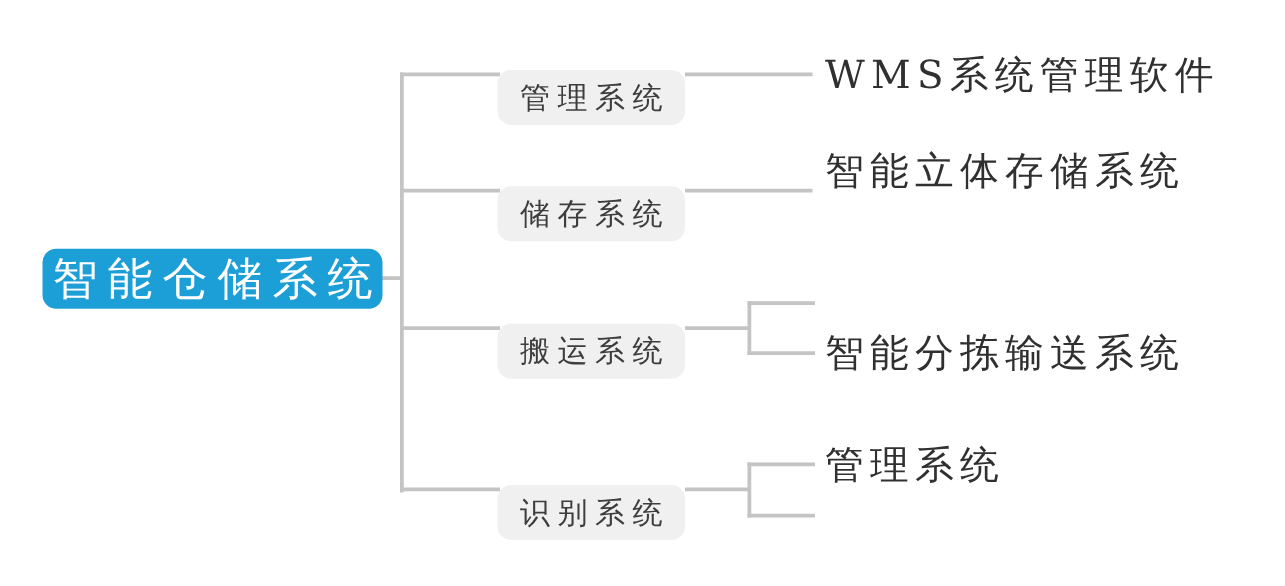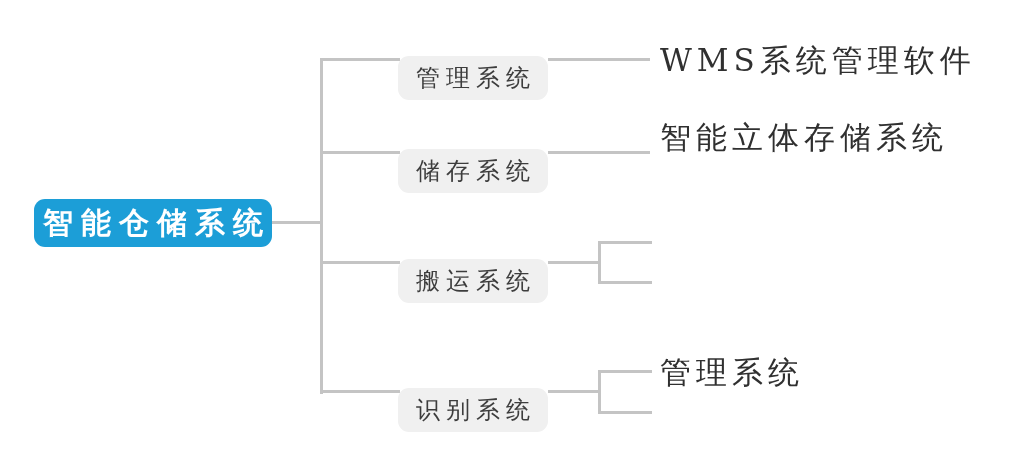--- a/index.html
+++ b/index.html
@@ -8,28 +8,27 @@
     width:1028px;height:469px;
     background:#ffffff;
     font-family:"DejaVu Serif","Liberation Serif",serif;
     overflow:hidden;
   }
   .line{position:absolute;background:var(--line,#C4C4C4);}
   .line.h{height:3px;}
   .line.v{width:3px;}
   .root-node{
     position:absolute;
-    left:34px;top:199px;width:238px;height:48px;
+    left:34px;top:199px;width:272px;height:48px;
     background:var(--root-bg,#1C9ED7);
     color:var(--root-text,#FFFFFF);
     border-radius:11px;
     display:flex;align-items:center;justify-content:center;
-    font-size:30px;letter-spacing:8px;text-indent:8px;
+    font-size:36px;letter-spacing:8px;text-indent:8px;
     cursor:default;
-    font-weight:bold;
   }
   .branch-node{
     position:absolute;
     left:398px;width:150px;height:44px;
     background:var(--branch-bg,#F0F0F0);
     color:var(--branch-text,#3D3D3D);
     border-radius:11px;
     display:flex;align-items:center;justify-content:center;
     font-size:24px;letter-spacing:6px;text-indent:6px;
     cursor:default;
@@ -74,15 +73,16 @@
 
   <div class="root-node">智能仓储系统</div>
 
   <div class="branch-node" style="top:38px">管理系统</div>
   <div class="branch-node" style="top:131px">储存系统</div>
   <div class="branch-node" style="top:241px">搬运系统</div>
   <div class="branch-node" style="top:370px">识别系统</div>
 
   <div class="leaf-label" style="top:43px">WMS系统管理软件</div>
   <div class="leaf-label" style="top:120px">智能立体存储系统</div>
+  <div class="leaf-label" style="top:266px">智能分拣输送系统</div>
   <div class="leaf-label" style="top:355px">管理系统</div>
 
 </div>
 
 </body></html>

